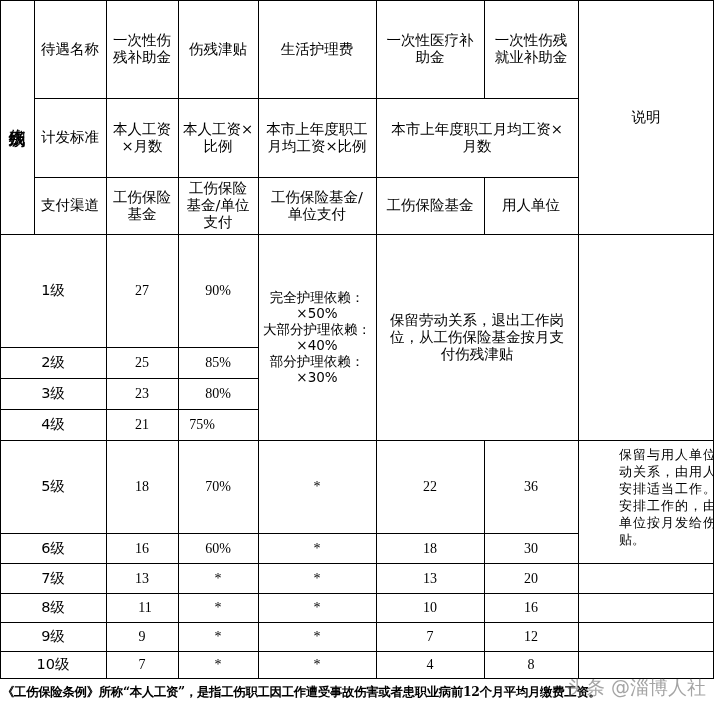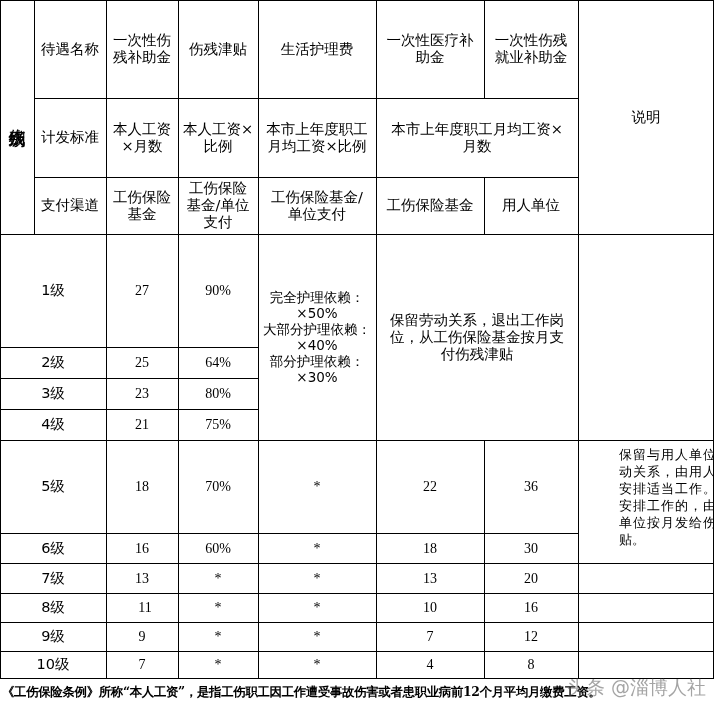--- a/index.html
+++ b/index.html
@@ -46,29 +46,29 @@
 <div class="cell" style="left:258px;top:177px;width:118px;height:57px;padding:0 8px;">工伤保险基金/单位支付</div>
 <div class="cell" style="left:376px;top:177px;width:108px;height:57px;">工伤保险基金</div>
 <div class="cell" style="left:484px;top:177px;width:94px;height:57px;">用人单位</div>
 
 <div class="cell" style="left:0;top:234px;width:106px;height:113px;">1级</div>
 <div class="cell num" style="left:106px;top:234px;width:72px;height:113px;">27</div>
 <div class="cell num" style="left:178px;top:234px;width:80px;height:113px;">90%</div>
 
 <div class="cell" style="left:0;top:347px;width:106px;height:31px;">2级</div>
 <div class="cell num" style="left:106px;top:347px;width:72px;height:31px;">25</div>
-<div class="cell num" style="left:178px;top:347px;width:80px;height:31px;">64%</div>
+<div class="cell num" style="left:178px;top:347px;width:80px;height:31px;">85%</div>
 
 <div class="cell" style="left:0;top:378px;width:106px;height:31px;">3级</div>
 <div class="cell num" style="left:106px;top:378px;width:72px;height:31px;">23</div>
 <div class="cell num" style="left:178px;top:378px;width:80px;height:31px;">80%</div>
 
 <div class="cell" style="left:0;top:409px;width:106px;height:31px;">4级</div>
 <div class="cell num" style="left:106px;top:409px;width:72px;height:31px;">21</div>
-<div class="cell num" style="left:178px;top:409px;width:80px;height:31px;">75%</div>
+<div class="cell num" style="left:162px;top:409px;width:80px;height:31px;">75%</div>
 
 <div class="cell" style="left:258px;top:234px;width:118px;height:206px;white-space:pre-line;font-size:13.5px;line-height:16px;padding:0 1px;">完全护理依赖：×50%
 大部分护理依赖：×40%
 部分护理依赖：×30%</div>
 <div class="cell" style="left:376px;top:234px;width:202px;height:206px;padding:0 8px;">保留劳动关系，退出工作岗位，从工伤保险基金按月支付伤残津贴</div>
 <div class="cell" style="left:578px;top:234px;width:136px;height:206px;"></div>
 
 <div id="rows-5-10">
     <div class="cell " style="left: 0px; top: 440px; width: 106px; height: 93px;">5级</div>
     <div class="cell num" style="left: 106px; top: 440px; width: 72px; height: 93px;">18</div>

